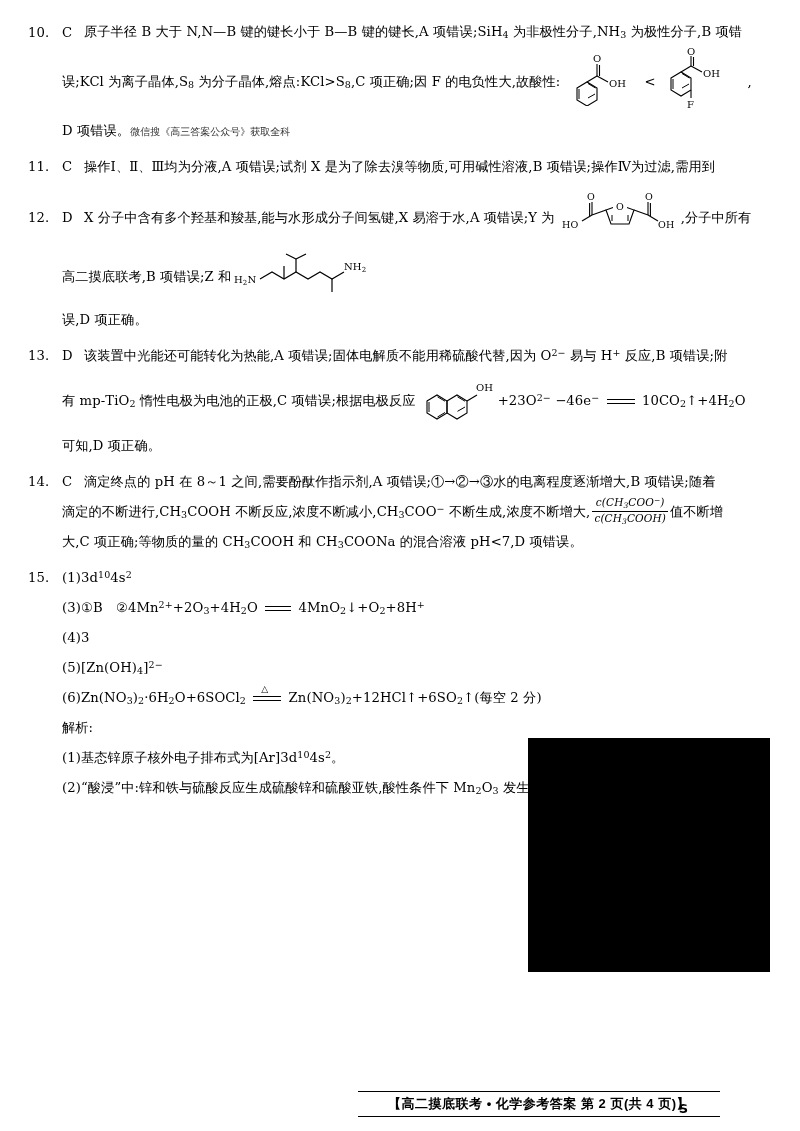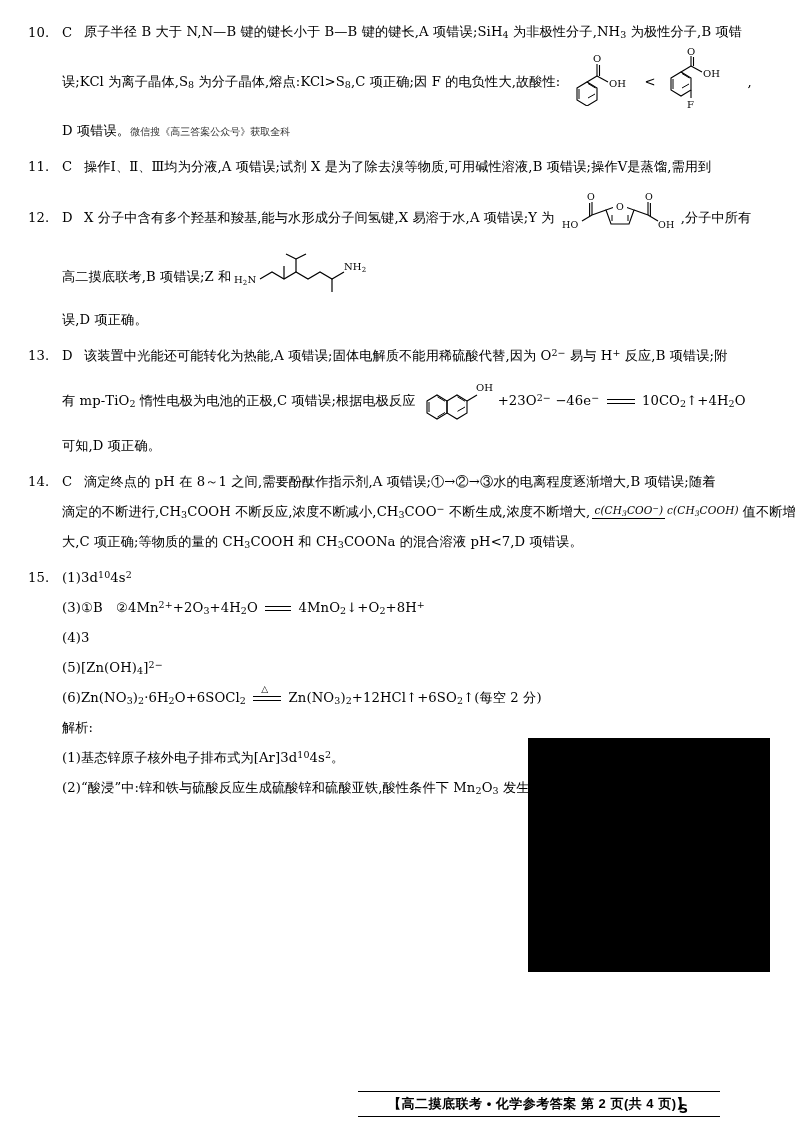--- a/index.html
+++ b/index.html
@@ -51,21 +51,21 @@
   sub { font-size: 0.72em; vertical-align: -0.25em; }
   sup { font-size: 0.72em; vertical-align: 0.42em; }
   .small-note {
     font-size: 10px;
     color: #333;
     font-family: "DejaVu Sans", "Liberation Sans", sans-serif;
     letter-spacing: 0;
   }
   .frac {
     display: inline-flex;
-    flex-direction: row;
+    flex-direction: column;
     vertical-align: middle;
     text-align: center;
     font-size: 10.5px;
     line-height: 1.15;
     margin: 0 2px;
     position: relative;
     top: -1px;
   }
   .frac .num { border-bottom: 1px solid #000; padding: 0 2px; font-style: italic; }
   .frac .den { padding: 0 2px; font-style: italic; }
@@ -159,21 +159,21 @@
     <div class="line indent">
       <span class="txt">D 项错误。</span>
       <span class="small-note">微信搜《高三答案公众号》获取全科</span>
     </div>
   </div>
 
   <div class="qblock">
     <div class="line">
       <span class="qnum">11.</span>
       <span class="qans">C</span>
-      <span class="txt">操作Ⅰ、Ⅱ、Ⅲ均为分液,A 项错误;试剂 X 是为了除去溴等物质,可用碱性溶液,B 项错误;操作Ⅴ是蒸馏,需用到</span>
+      <span class="txt">操作Ⅰ、Ⅱ、Ⅲ均为分液,A 项错误;试剂 X 是为了除去溴等物质,可用碱性溶液,B 项错误;操作Ⅳ为过滤,需用到</span>
     </div>
   </div>
 
   <div class="qblock">
     <div class="line tall">
       <span class="qnum">12.</span>
       <span class="qans">D</span>
       <span class="txt">X 分子中含有多个羟基和羧基,能与水形成分子间氢键,X 易溶于水,A 项错误;Y 为</span>
       <span class="struct">
         <svg width="120" height="54" viewBox="0 0 120 54">

